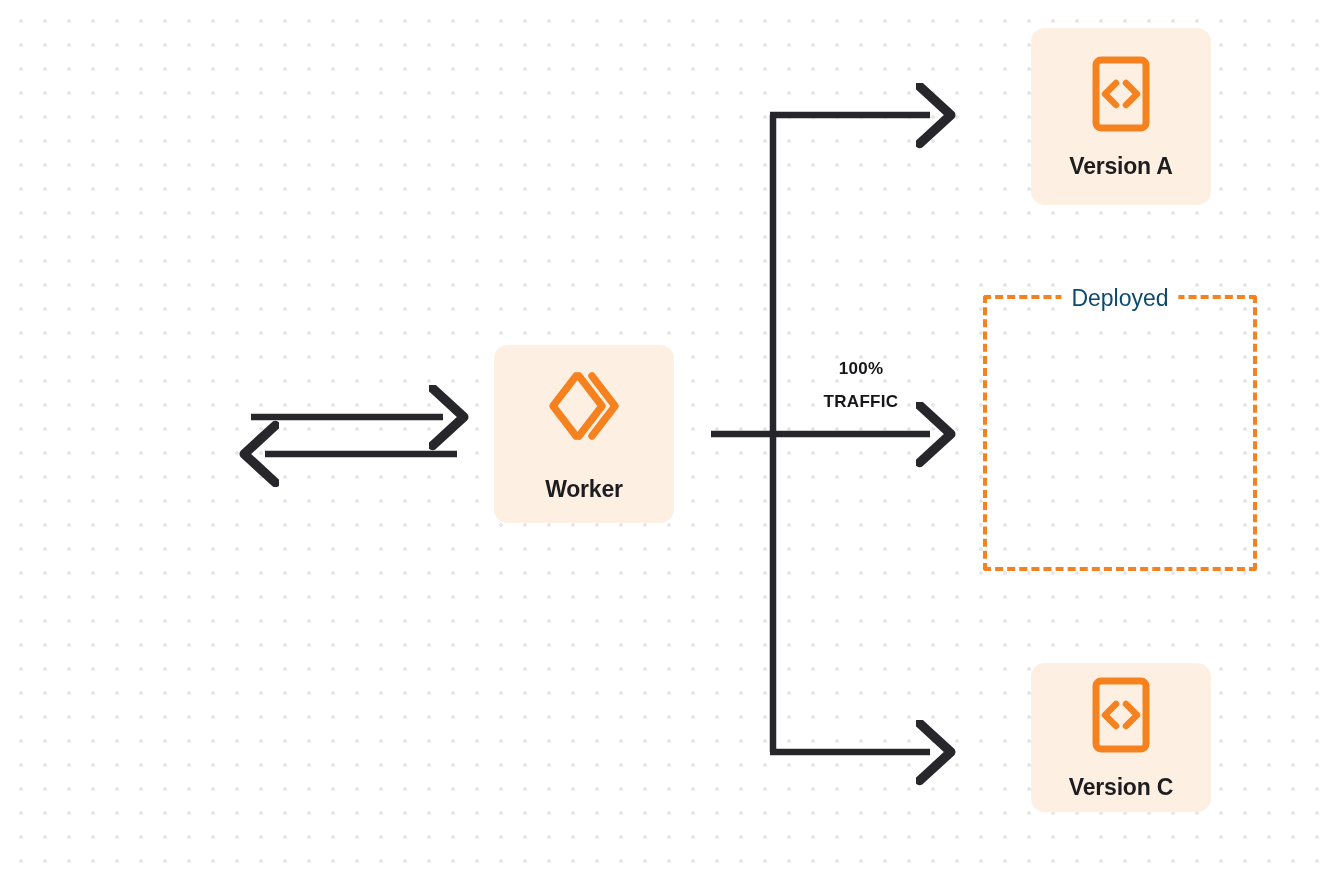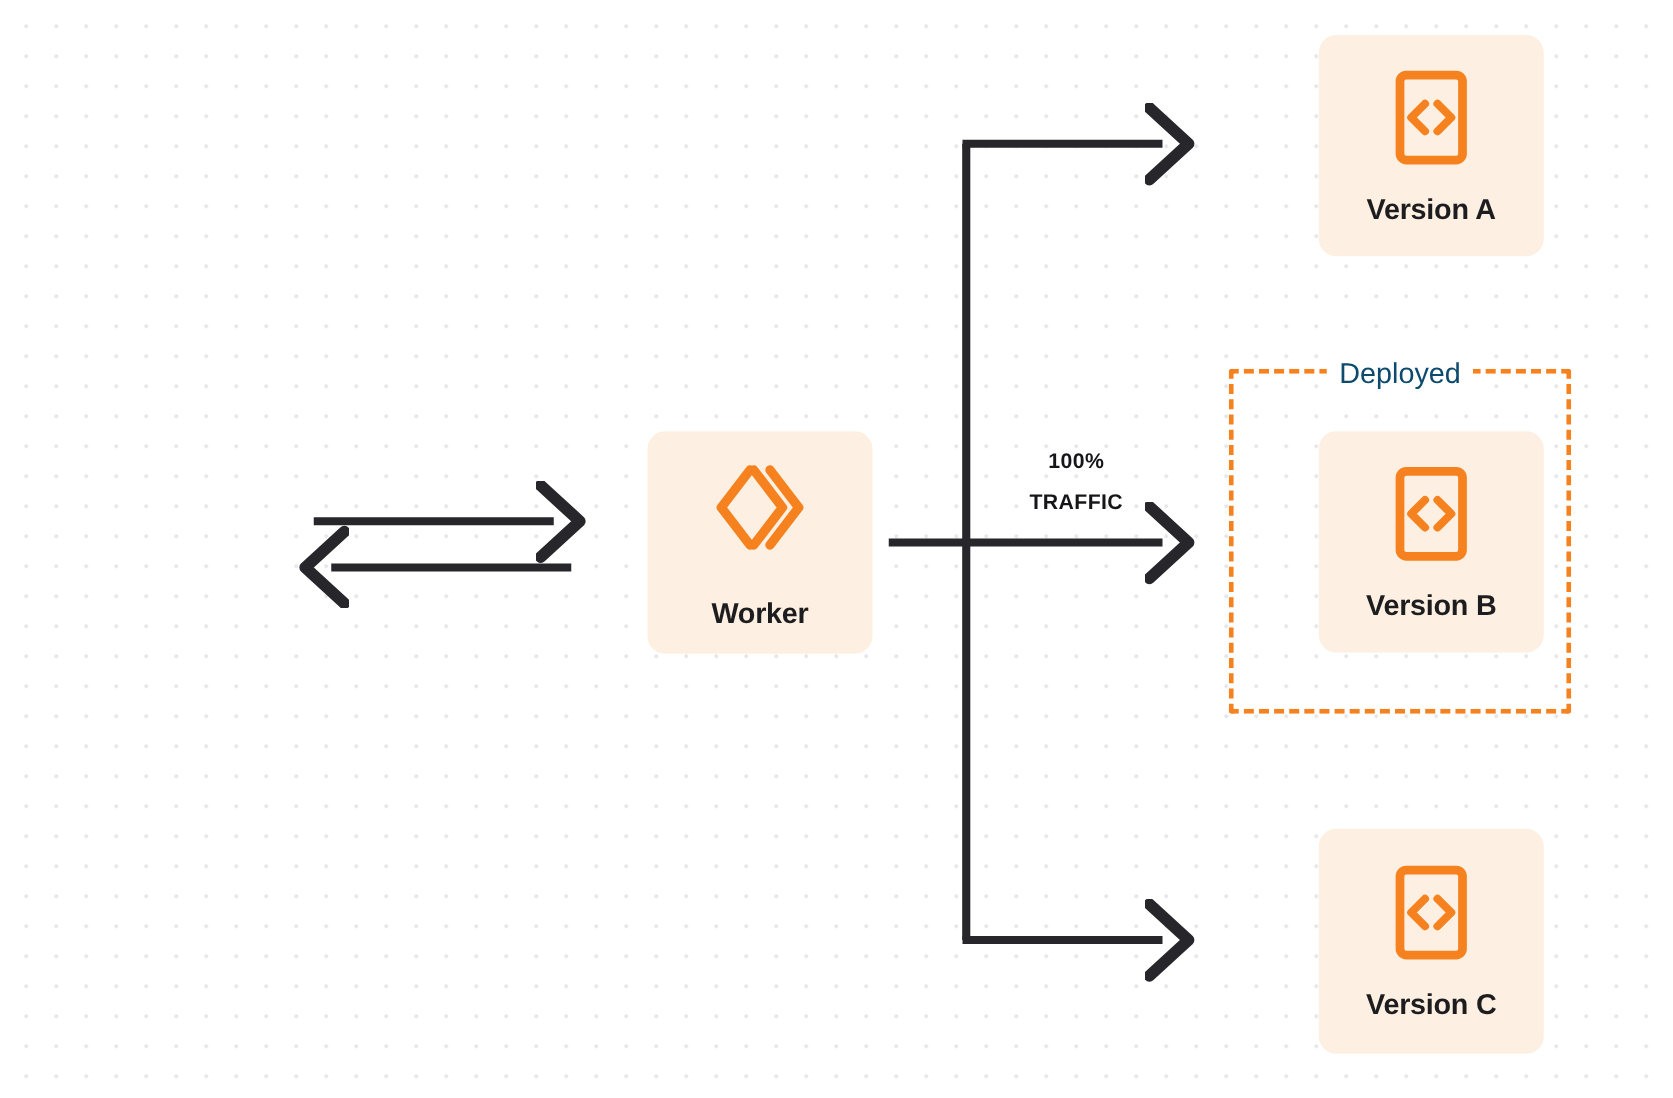--- a/index.html
+++ b/index.html
@@ -21,21 +21,20 @@
     background-position: 9px 9px;
   }
   .node {
     position: absolute;
     box-sizing: border-box;
     border-radius: 14px;
     display: flex;
     flex-direction: column;
     align-items: center;
     justify-content: center;
-    margin-left: 24px;
   }
   .node-client {
     background: #f4f4f5;
   }
   .node-worker, .node-version {
     background: #fdf0e2;
   }
   .node-label {
     font-size: 23px;
     font-weight: bold;
@@ -144,32 +143,22 @@
         <path d="M35 28 L46 39 L35 50" fill="none" stroke="#f6821f" stroke-width="6.5" stroke-linecap="round" stroke-linejoin="round"></path>
       </svg>
     </span>
     <span class="node-label">Version A</span>
   </div>
 
   <div class="dashed-group" style="left:983px; top:295px; width:274px; height:276px;">
     <span class="group-label">Deployed</span>
   </div>
 
-  <div class="node node-version" style="left:1031px; top:345px; width:180px; height:177px;">
-    <span class="node-icon">
-      <svg width="60" height="78" viewBox="0 0 60 78" xmlns="http://www.w3.org/2000/svg">
-        <rect x="5" y="5" width="50" height="68" rx="5" ry="5" fill="none" stroke="#f6821f" stroke-width="7"></rect>
-        <path d="M25 28 L14 39 L25 50" fill="none" stroke="#f6821f" stroke-width="6.5" stroke-linecap="round" stroke-linejoin="round"></path>
-        <path d="M35 28 L46 39 L35 50" fill="none" stroke="#f6821f" stroke-width="6.5" stroke-linecap="round" stroke-linejoin="round"></path>
-      </svg>
-    </span>
-    <span class="node-label">Version B</span>
-  </div>
 
-  <div class="node node-version" style="left:1031px; top:663px; width:180px; height:180px;">
+  <div class="node node-version" style="left:1031px; top:663px; width:180px; height:149px;">
     <span class="node-icon">
       <svg width="60" height="78" viewBox="0 0 60 78" xmlns="http://www.w3.org/2000/svg">
         <rect x="5" y="5" width="50" height="68" rx="5" ry="5" fill="none" stroke="#f6821f" stroke-width="7"></rect>
         <path d="M25 28 L14 39 L25 50" fill="none" stroke="#f6821f" stroke-width="6.5" stroke-linecap="round" stroke-linejoin="round"></path>
         <path d="M35 28 L46 39 L35 50" fill="none" stroke="#f6821f" stroke-width="6.5" stroke-linecap="round" stroke-linejoin="round"></path>
       </svg>
     </span>
     <span class="node-label">Version C</span>
   </div>
 

